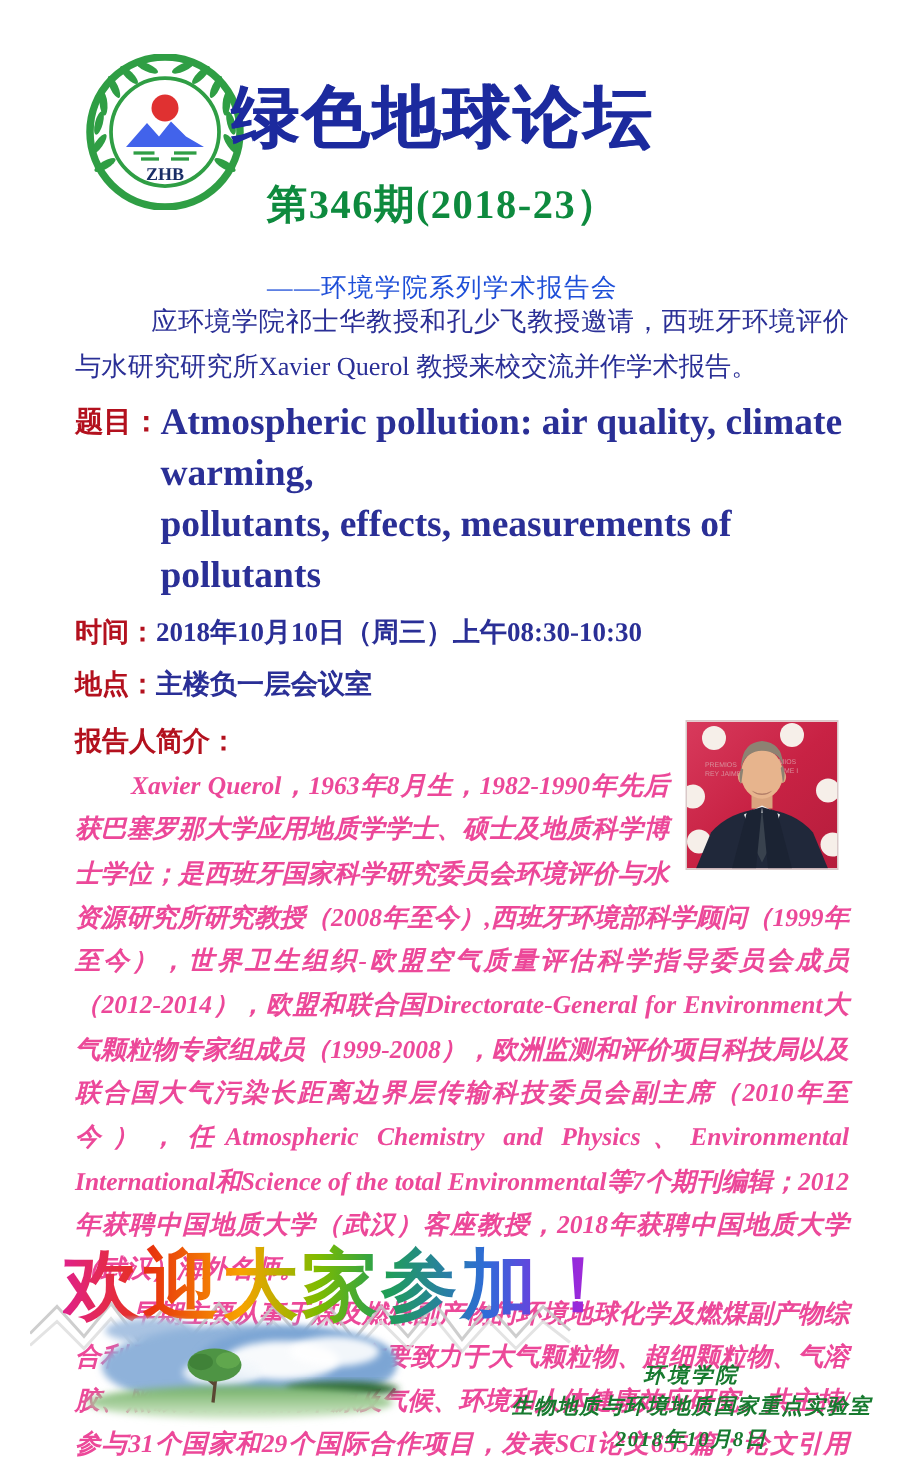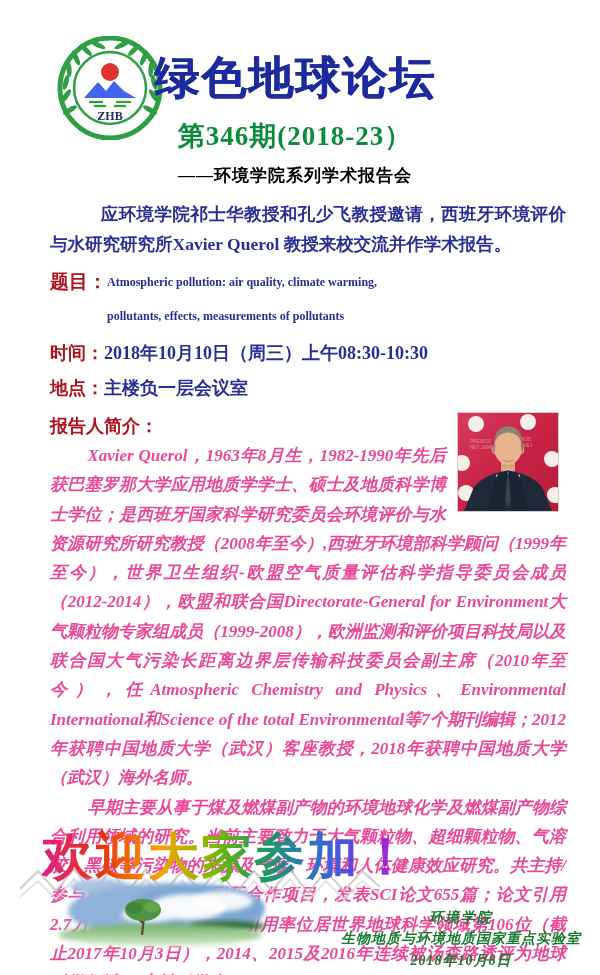--- a/index.html
+++ b/index.html
@@ -12,30 +12,30 @@
   
   .header { position:relative; height:190px; }
   .logo { position:absolute; left:56px; top:36px; width:108px; height:104px; }
   .title-block { position:absolute; left:0; right:28px; top:48px; text-align:center;padding-left:18px; }
   .main-title {
     font-size:45px; font-weight:bold; color:#1c2a9e; letter-spacing:2px;
     font-family:"Liberation Serif", serif;
     text-shadow:1px 0 0 #1c2a9e;
   }
   .issue-line { margin-top:10px; font-size:27px; font-weight:bold; color:#0e8a3e; letter-spacing:1px; }
-  .series-line { margin-top:10px; font-size:17px; font-weight:bold; color:#000000; letter-spacing:1px; }
+  .series-line { margin-top:26px; font-size:17px; font-weight:normal; color:#1d4ed8; letter-spacing:1px; }
   
   .content { position:relative; padding:10px 34px 0 50px; color:#2a2f96; }
   .intro {
-    font-size:17.5px; line-height:29.5px; font-weight:bold;
+    font-size:17.5px; line-height:29.5px; font-weight:normal;
     text-indent:2.9em; text-align:justify; margin-bottom:4px;
   }
   .field-row { display:flex; align-items:flex-start; margin-top:6px; font-weight:bold; }
   .red-label { color:#b3111e; font-size:18px; line-height:29px; white-space:nowrap; }
-  .topic-lines { font-size:12px; line-height:34px; color:#2a2f96; }
+  .topic-lines { font-size:25px; line-height:34px; color:#2a2f96; }
   .field-value { font-size:18px; line-height:29px; color:#2a2f96; }
   .bio-section { margin-top:8px; }
   .photo {
     float:right; width:100px; height:98px; margin:2px 8px 6px 12px;
     outline:1px solid #d9c9c9;
   }
   .bio-heading { font-weight:bold; color:#b3111e; font-size:18px; line-height:30px; }
   .bio-para {
     font-size:17px; line-height:29.3px; font-weight:bold;
     text-indent:2.2em; text-align:justify; color:#ec4899;font-style:italic;

